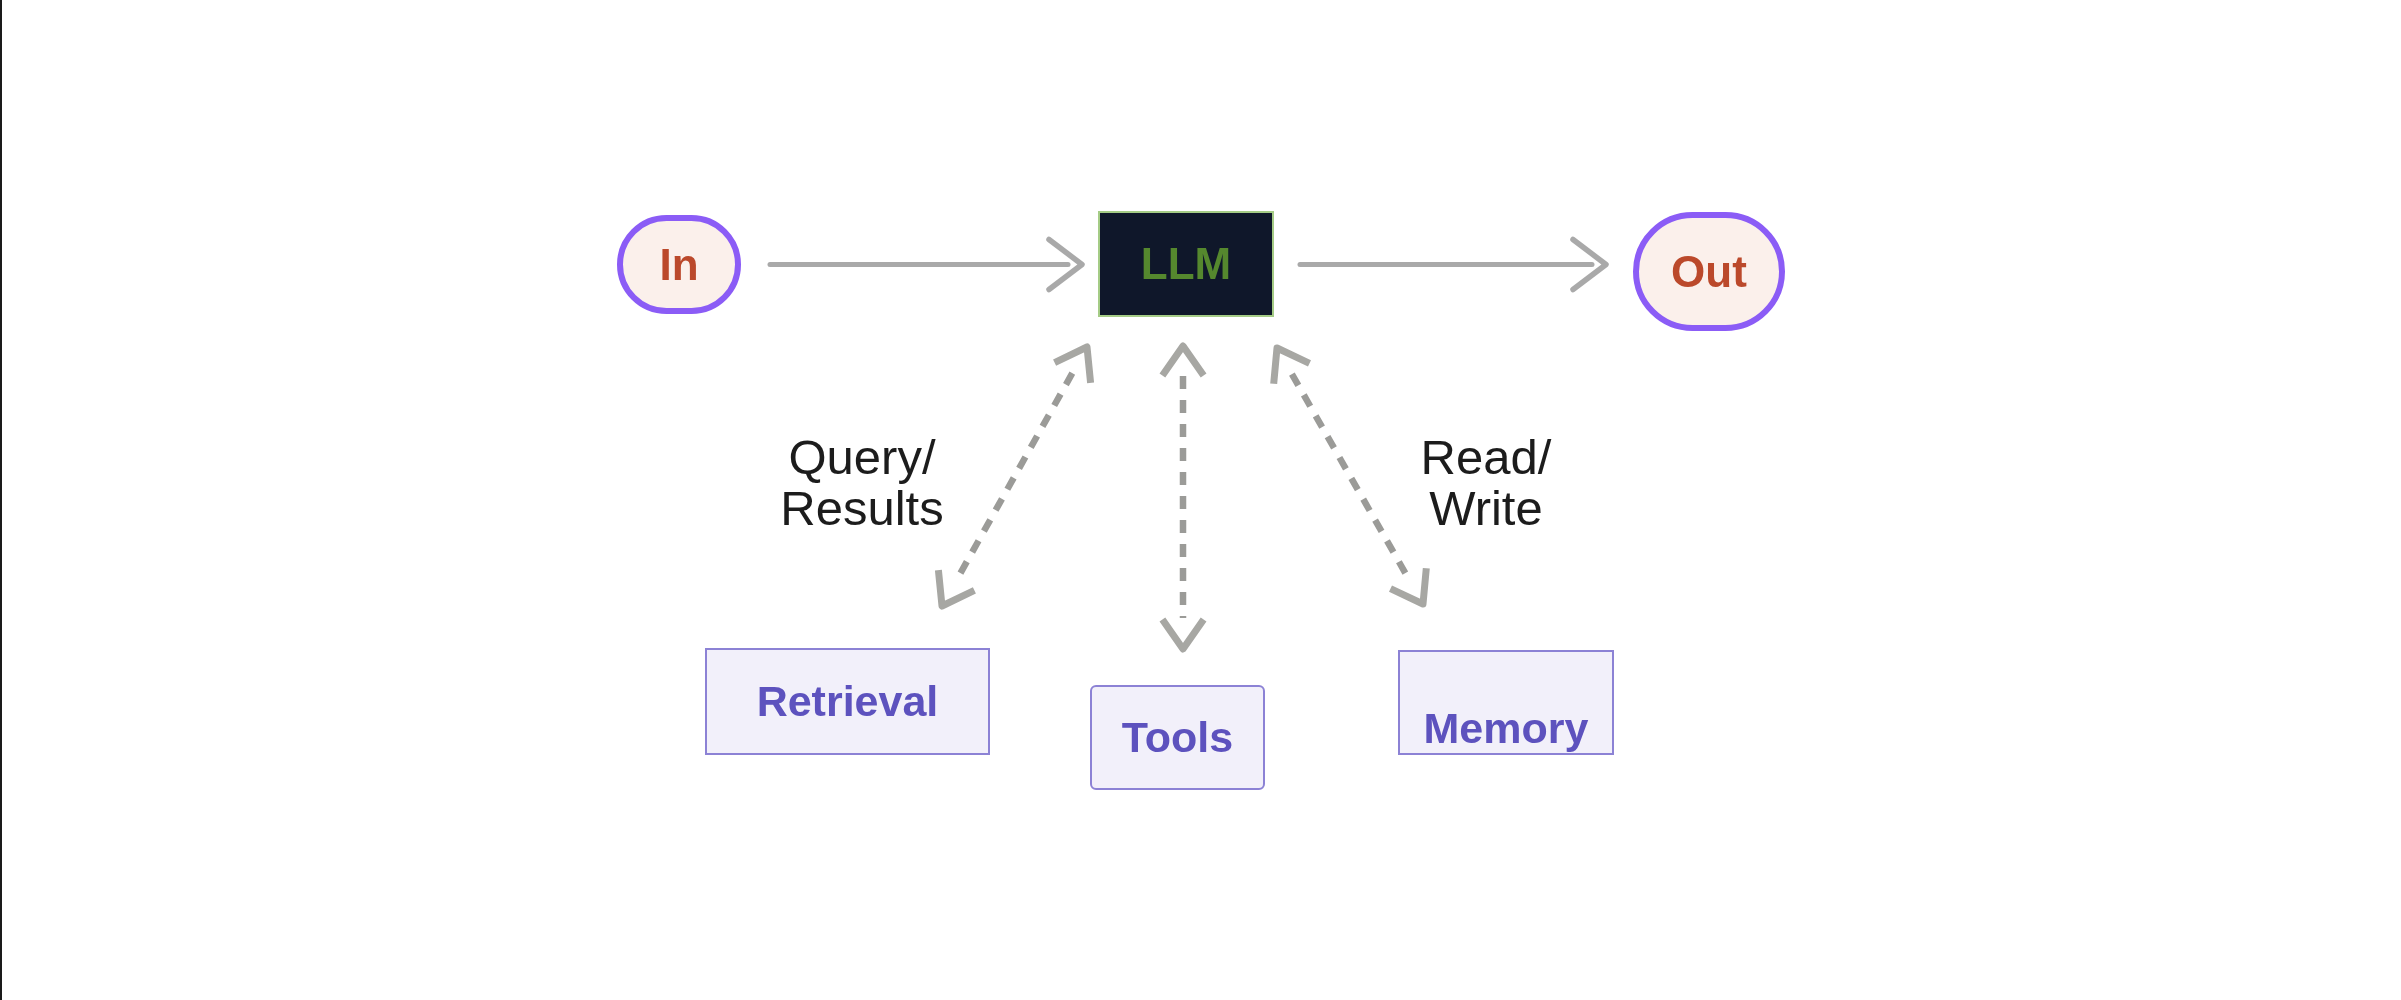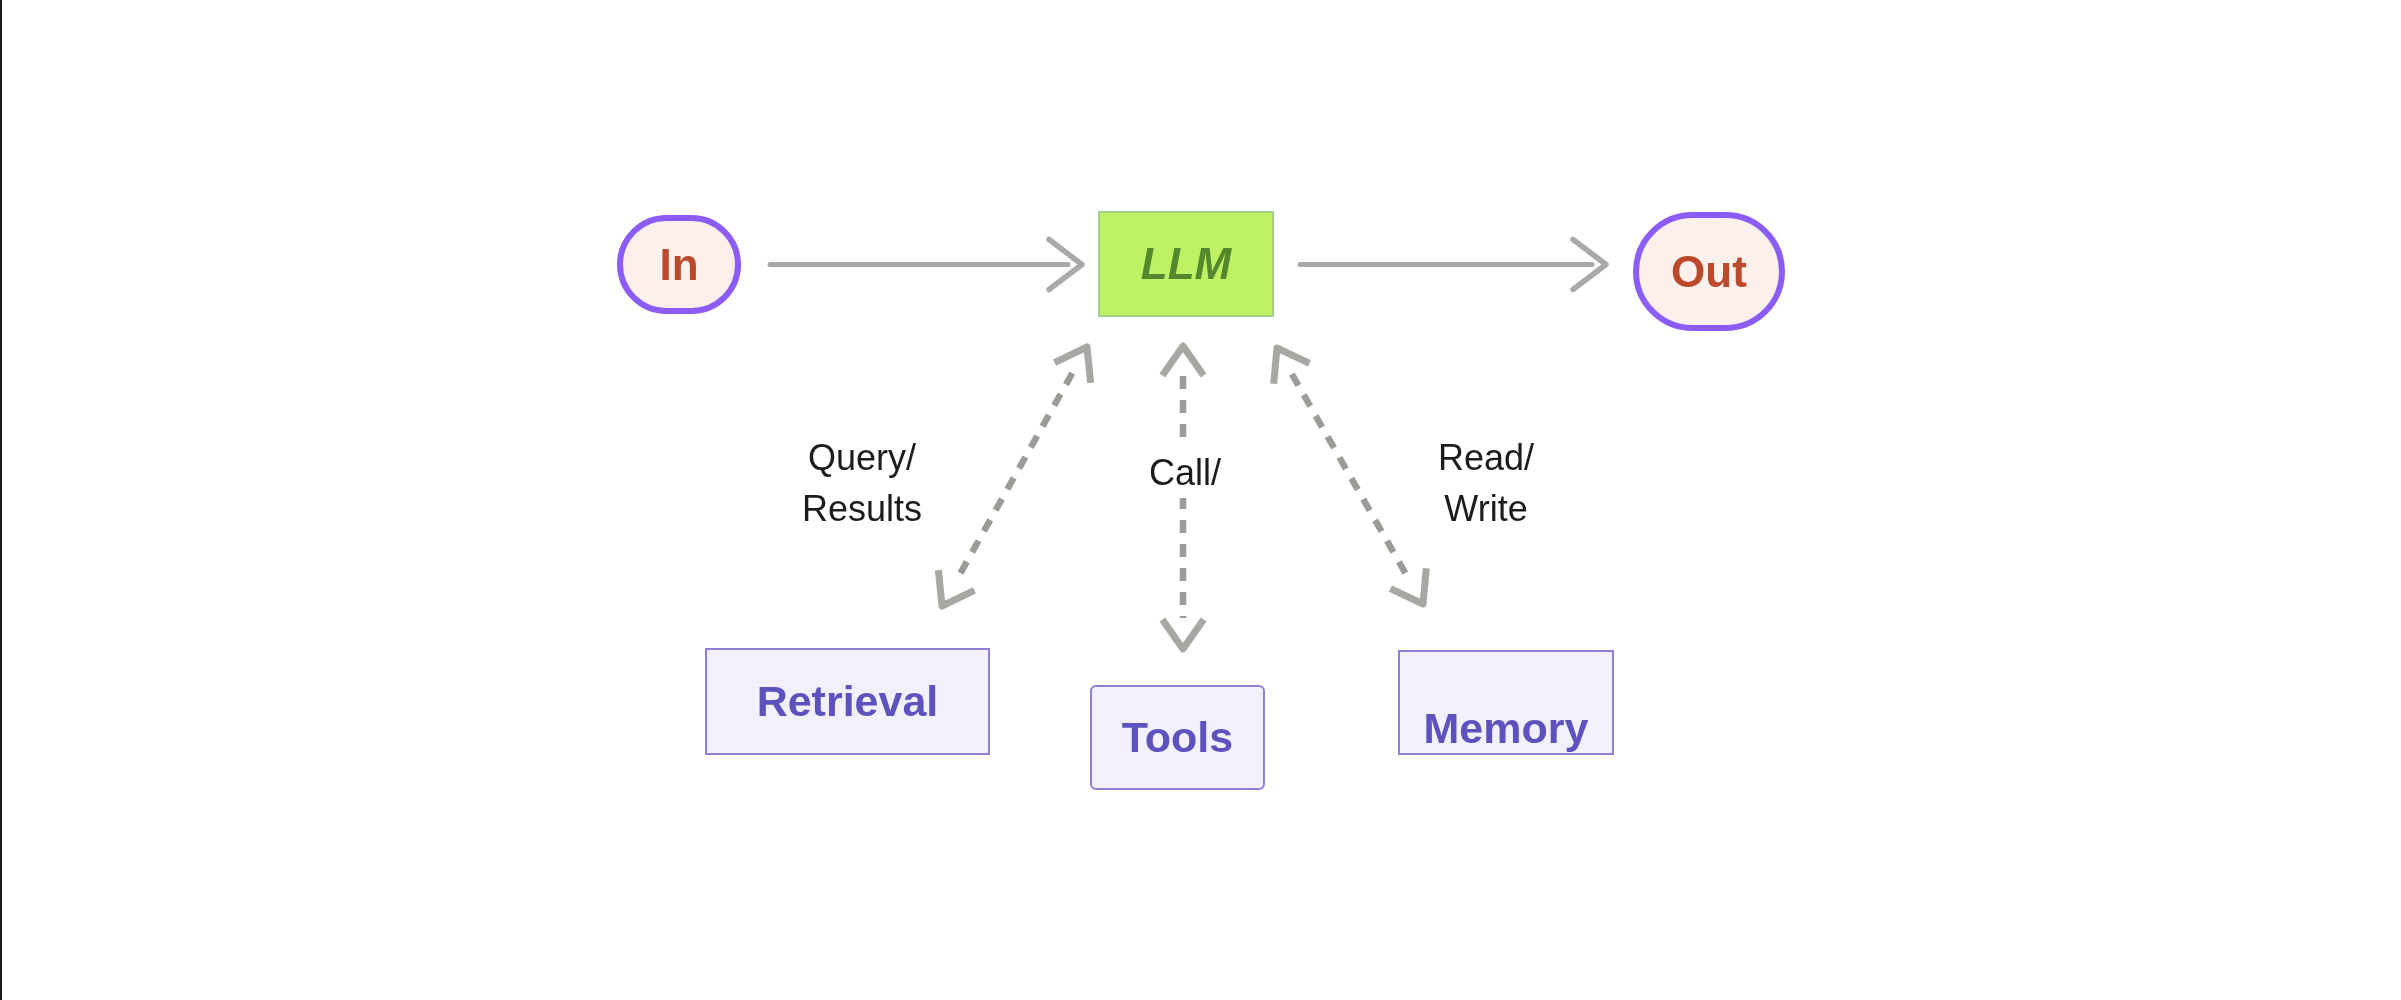--- a/index.html
+++ b/index.html
@@ -39,40 +39,39 @@
     background: #fbf0eb;
     border: 6px solid #8b5cf6;
     border-radius: 999px;
     color: #bb492b;
     font-size: 44px;
   }
   .node-in  { left: 617px;  top: 215px; width: 124px; height: 99px; }
   .node-out { left: 1633px; top: 212px; width: 152px; height: 119px; }
   .node-llm {
     left: 1098px; top: 211px; width: 176px; height: 106px;
-    background: #bef264;
+    background: #0f172a;
     border: 2px solid #a5cc86;
     color: #55882e;
     font-size: 44px;
-    font-style: italic;
   }
   .node-module {
     background: #f2f0fa;
     border: 2px solid #8c82d5;
     color: #5d52be;
     font-size: 43px;
   }
   .node-retrieval { left: 705px;  top: 648px; width: 285px; height: 107px; }
   .node-tools     { left: 1090px; top: 685px; width: 175px; height: 105px; border-radius: 6px; }
   .node-memory    { left: 1398px; top: 650px; width: 216px; height: 105px; align-items: flex-end; }
   .edge-label {
     position: absolute;
     z-index: 3;
     color: #1c1c1c;
-    font-size: 36px;
+    font-size: 49px;
     line-height: 51px;
     text-align: center;
     font-weight: normal;
   }
   .label-query-results { left: 742px;  top: 432px; width: 240px; }
   .label-call-response { left: 1058px; top: 447px; width: 254px; background: #ffffff; }
   .label-read-write    { left: 1366px; top: 432px; width: 240px; }
 </style>
 </head>
 <body>
@@ -133,19 +132,18 @@
 <div class="node node-module node-memory">
   <span>Memory</span>
 </div>
 
 <div class="edge-label label-query-results">
   <div>Query/</div>
   <div>Results</div>
 </div>
 
 <div class="edge-label label-call-response">
-  <div>Call/</div>
 </div>
 
 <div class="edge-label label-read-write">
   <div>Read/</div>
   <div>Write</div>
 </div>
 
 </body></html>

